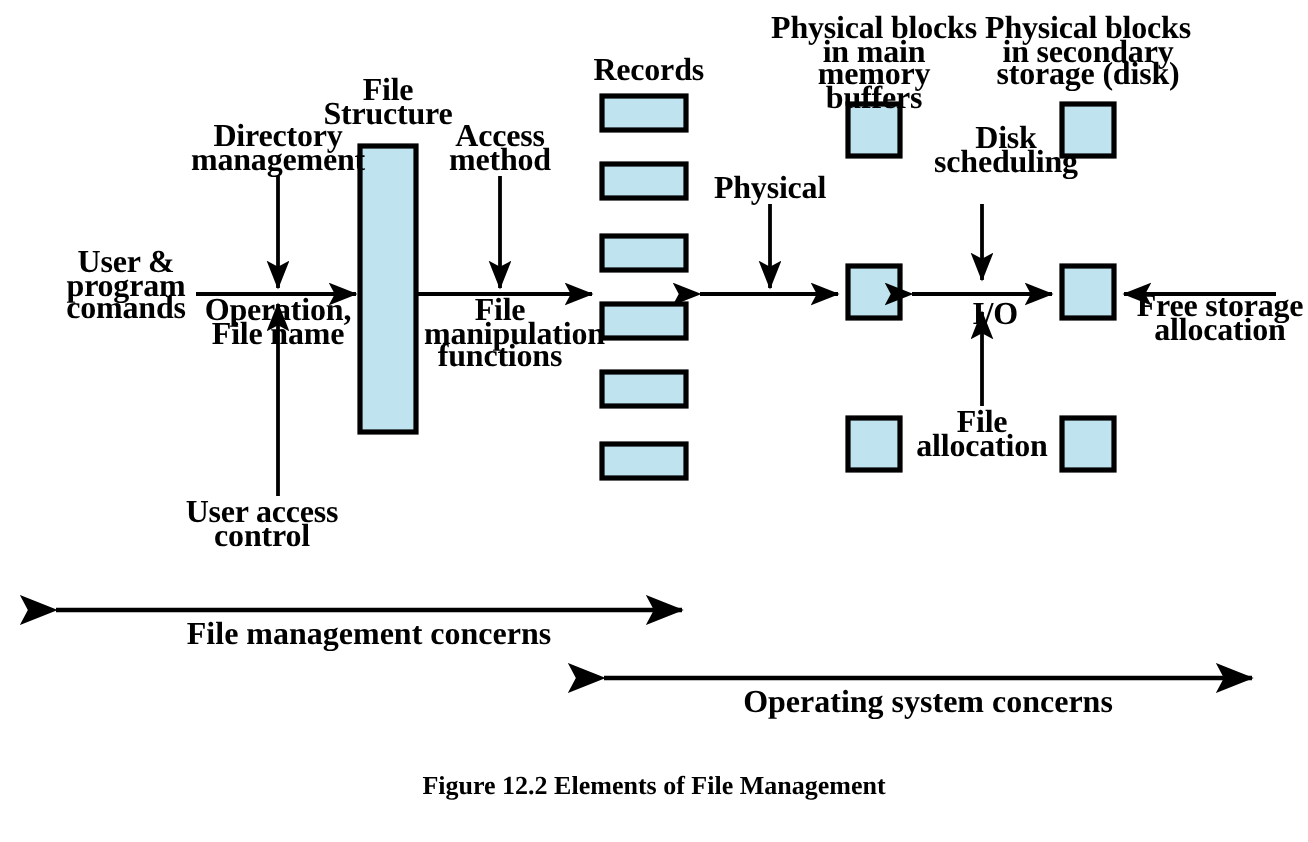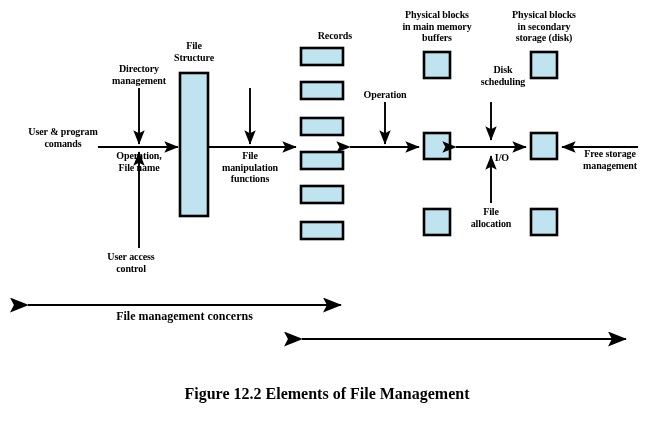--- a/index.html
+++ b/index.html
@@ -19,43 +19,43 @@
     position: absolute;
     left: 0;
     top: 0;
     width: 654px;
     height: 421px;
   }
   .lbl {
     position: absolute;
     font-family: "Liberation Serif", "DejaVu Serif", serif;
     font-weight: bold;
-    font-size: 10px;
+    font-size: 16px;
     line-height: 11.5px;
     color: #000000;
     text-align: center;
     white-space: pre-line;
     letter-spacing: -0.1px;
   }
   .lbl.right { text-align: left; }
   .caption {
     position: absolute;
     font-family: "Liberation Serif", "DejaVu Serif", serif;
     font-weight: bold;
-    font-size: 16px;
+    font-size: 13px;
     color: #000000;
     text-align: center;
     width: 654px;
     left: 0;
   }
   .bandlbl {
     position: absolute;
     font-family: "Liberation Serif", "DejaVu Serif", serif;
     font-weight: bold;
-    font-size: 12px;
+    font-size: 16px;
     color: #000000;
     text-align: center;
   }
 </style>
 </head>
 <body>
 
 <div id="figure-root">
 
   <svg id="diagram-svg" viewBox="0 0 654 421">
@@ -130,46 +130,49 @@
 
   <div class="lbl" style="left:86px; top:251px; width:90px;">User access
 control</div>
 
   <div class="lbl" style="left:97px; top:150px; width:84px;">Operation,
 File name</div>
 
   <div class="lbl" style="left:158px; top:40px; width:72px;">File
 Structure</div>
 
+  <div class="lbl" style="left:216px; top:63px; width:68px;">Access
+method</div>
 
   <div class="lbl" style="left:212px; top:150px; width:76px;">File
 manipulation
 functions</div>
 
   <div class="lbl" style="left:292px; top:30px; width:60px;text-align:right;">Records</div>
 
-  <div class="lbl" style="left:352px; top:89px; width:66px;">Operation</div>
+  <div class="lbl" style="left:352px; top:89px; width:66px;">Physical</div>
 
   <div class="lbl" style="left:384px; top:9px; width:106px;">Physical blocks
 in main memory
 buffers</div>
 
   <div class="lbl" style="left:491px; top:9px; width:106px;">Physical blocks
 in secondary
 storage (disk)</div>
 
   <div class="lbl" style="left:453px; top:64px; width:100px;">Disk
 scheduling</div>
 
   <div class="lbl" style="left:473px; top:152px; width:36px;text-align:right;">I/O</div>
 
   <div class="lbl" style="left:456px; top:206px; width:70px;">File
 allocation</div>
 
   <div class="lbl right" style="left:567px; top:148px; width:86px; text-align:center;">Free storage
-management</div>
+allocation</div>
 
   <div class="bandlbl" style="left:28px; top:309px; width:313px;">File management concerns</div>
 
+  <div class="bandlbl" style="left:302px; top:343px; width:324px;">Operating system concerns</div>
 
   <div class="caption" style="top:385px;">Figure 12.2   Elements of File Management</div>
 
 </div>
 
 </body></html>

